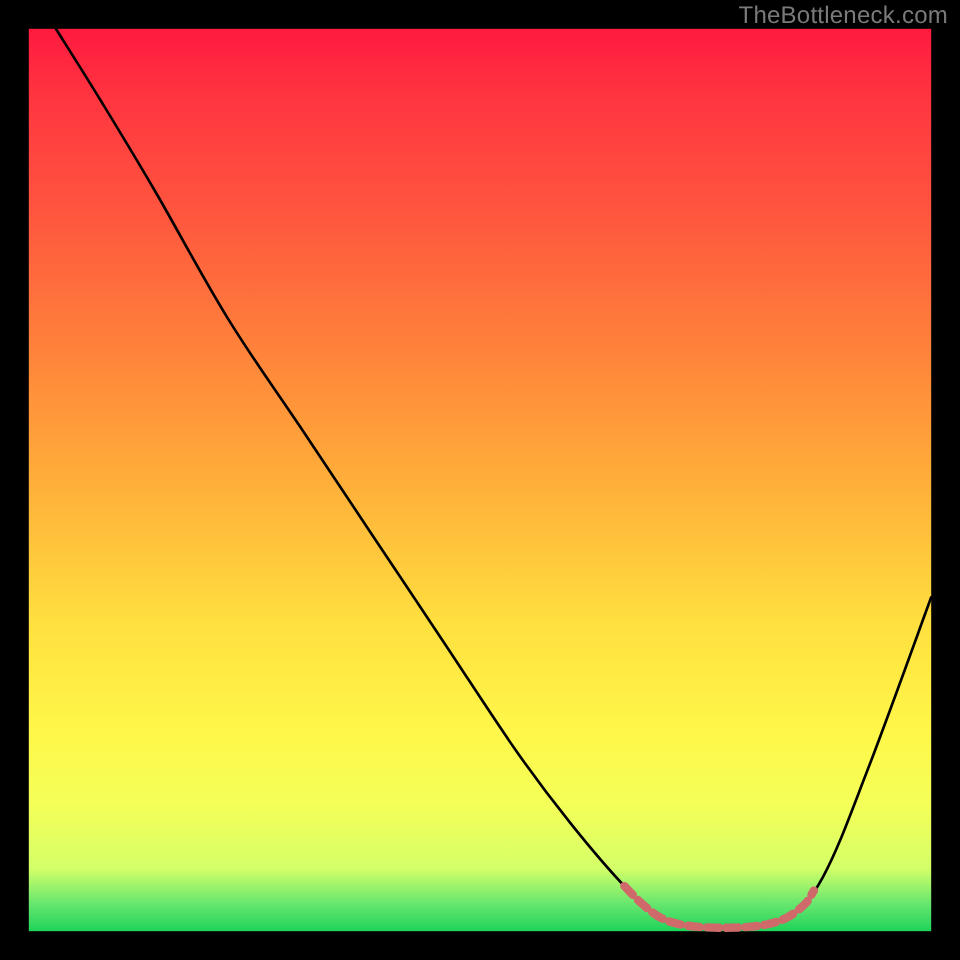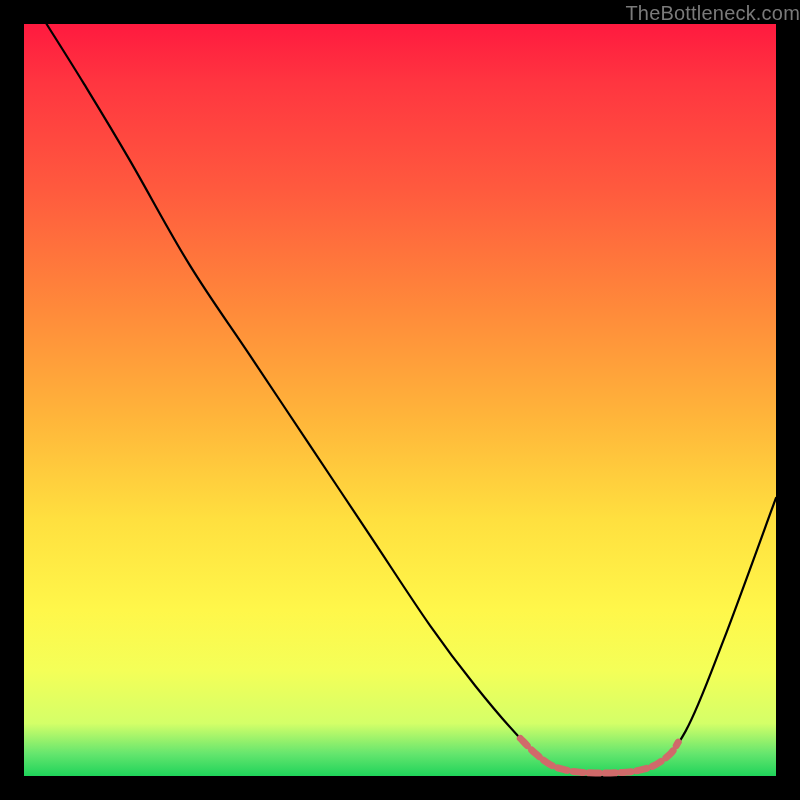--- a/index.html
+++ b/index.html
@@ -35,21 +35,21 @@
       #fff74a 78%,
       #f4ff58 86%,
       #d4ff68 93%,
       #66e66e 97%,
       #1fd35a 100%
     );
   }
   .watermark {
     position: absolute;
     top: 2px;
-    right: 0;
+    right: 10px;
     font-family: Arial, Helvetica, sans-serif;
     font-size: 20px;
     font-weight: 400;
     color: #7a7a7a;
     letter-spacing: 0.2px;
   }
   svg.curves {
     position: absolute;
     left: 0;
     top: 0;

